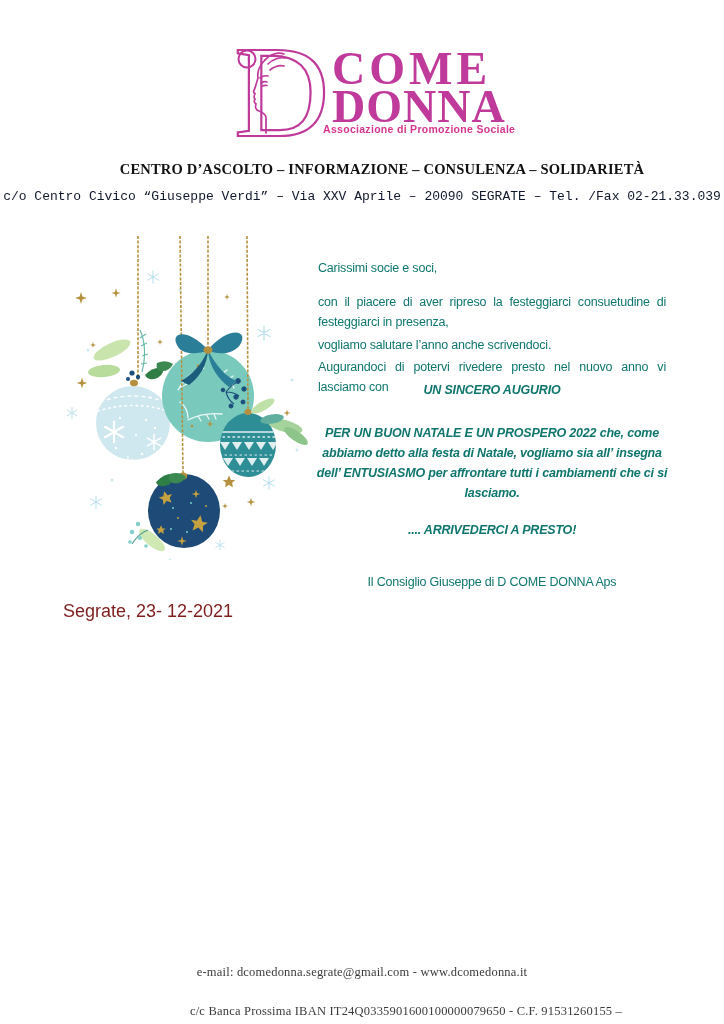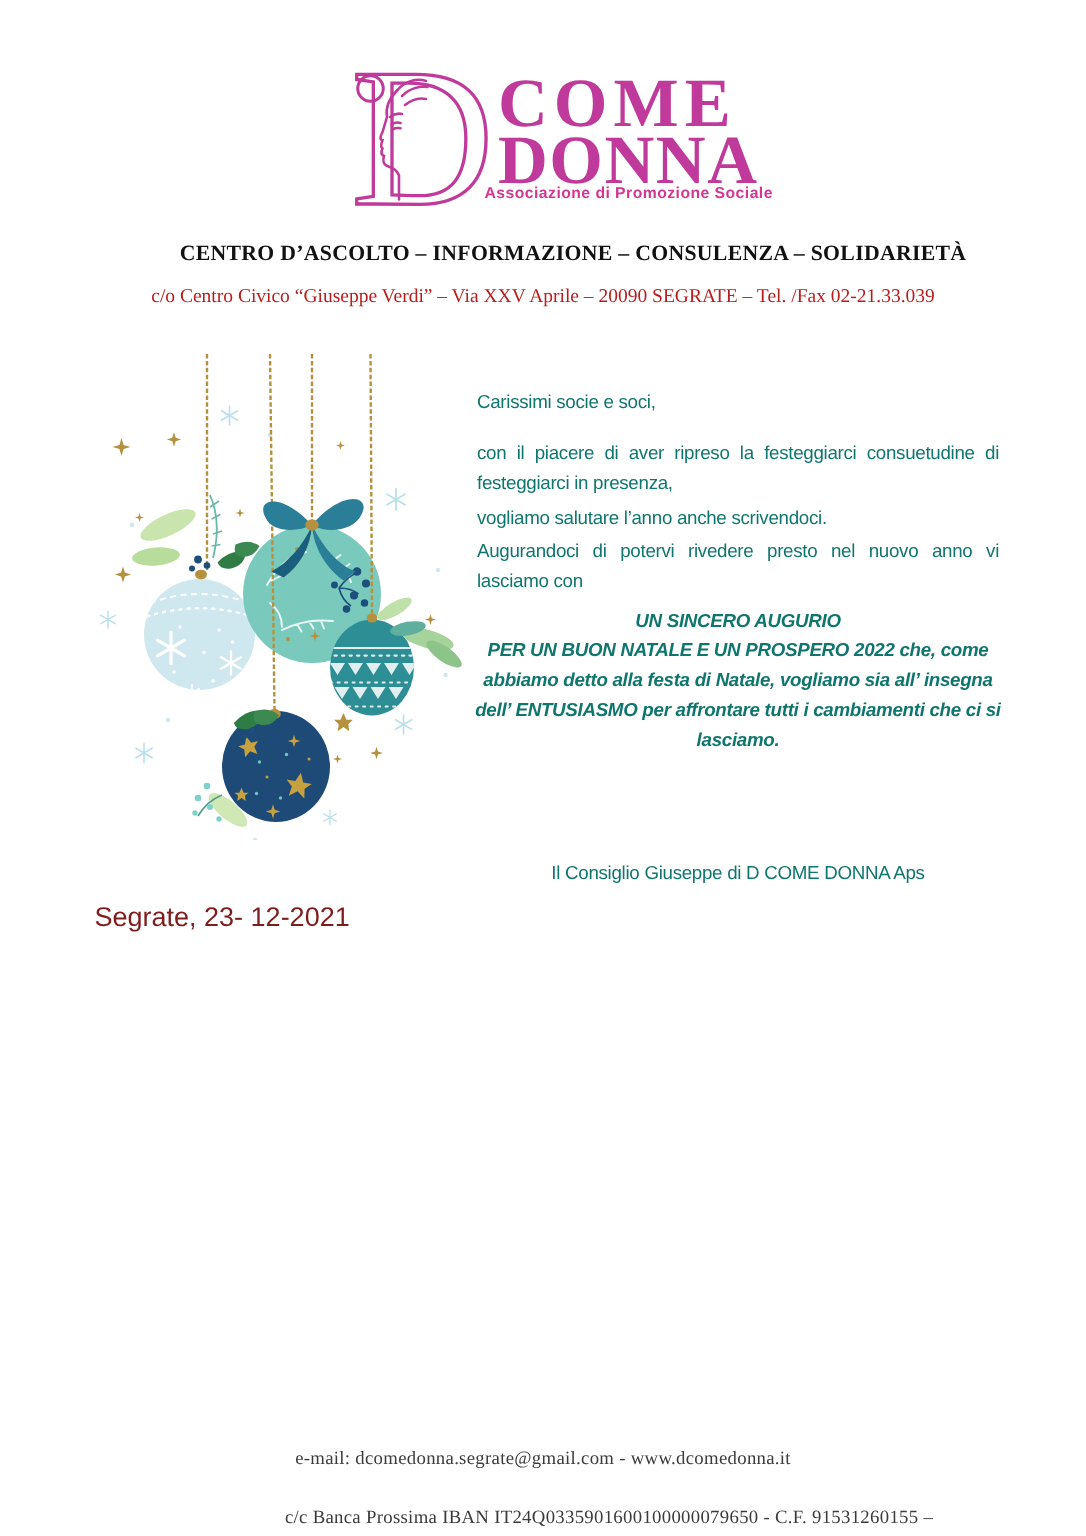--- a/index.html
+++ b/index.html
@@ -15,21 +15,21 @@
     font-weight:bold; color:#bf3a9b; font-size:46px; line-height:1; white-space:nowrap; }
   .logo-come  { top:46px; letter-spacing:4px; }
   .logo-donna { top:84px; letter-spacing:1px; }
   .logo-sub { position:absolute; left:323px; top:123px; color:#d6368f;
     font-size:10.5px; font-weight:bold; letter-spacing:0.3px; white-space:nowrap; }
   
   .hdr1 { position:absolute; top:161px; left:50%; transform:translateX(-50%);
     font-family:"Liberation Serif", serif; font-weight:bold; font-size:14.5px;
     color:#111; white-space:nowrap; letter-spacing:0.2px;margin-left:20px; }
   .hdr2 { position:absolute; top:189px; left:50%; transform:translateX(-50%);
-    font-family:Liberation Serif, serif; font-size:13px; color:#b91c1c; white-space:nowrap; }
+    font-family:Liberation Mono, monospace; font-size:13px; color:#0f172a; white-space:nowrap; }
   
   .illo { position:absolute; left:60px; top:230px; width:250px; height:330px; }
   
   .bl { position:absolute; font-size:12.5px; line-height:20px; color:#0f766e;
         letter-spacing:-0.2px; }
   .bl.left { left:318px; white-space:nowrap; }
   .bl.just { left:318px; width:348px; text-align:justify; text-align-last:justify; }
   .bl.cent { left:492px; transform:translateX(-50%); white-space:nowrap; }
   .bi { font-weight:bold; font-style:italic; }
   
@@ -260,26 +260,27 @@
   <div class="bl left" style="top:258px">Carissimi socie e soci,</div>
 
   <div class="bl just" style="top:292px">con il piacere di aver ripreso la festeggiarci consuetudine di</div>
   <div class="bl left" style="top:312px">festeggiarci in presenza,</div>
 
   <div class="bl left" style="top:335px">vogliamo salutare l’anno anche scrivendoci.</div>
 
   <div class="bl just" style="top:357px">Augurandoci di potervi rivedere presto nel nuovo anno vi</div>
   <div class="bl left" style="top:377px">lasciamo con</div>
 
-  <div class="bl cent bi" style="top:404px">UN SINCERO AUGURIO</div>
+  <div class="bl cent bi" style="top:380px">UN SINCERO AUGURIO</div>
   <div class="bl cent bi" style="top:423px">PER UN BUON NATALE E UN PROSPERO 2022 che, come</div>
   <div class="bl cent bi" style="top:443px">abbiamo detto alla festa di Natale, vogliamo sia all’ insegna</div>
   <div class="bl cent bi" style="top:463px">dell’ ENTUSIASMO per affrontare tutti i cambiamenti che ci si</div>
   <div class="bl cent bi" style="top:483px">lasciamo.</div>
 
+  <div class="bl cent bi" style="top:520px">.... ARRIVEDERCI A PRESTO!</div>
 
   <div class="bl cent" style="top:572px">Il Consiglio Giuseppe di  D COME DONNA Aps</div>
 
   <div class="dateline">Segrate, 23- 12-2021</div>
 
   <div class="ftr ftr1">c/c Banca Prossima  IBAN IT24Q0335901600100000079650 - C.F. 91531260155 –</div>
   <div class="ftr ftr2">e-mail: dcomedonna.segrate@gmail.com - www.dcomedonna.it</div>
 
 </div>
 

